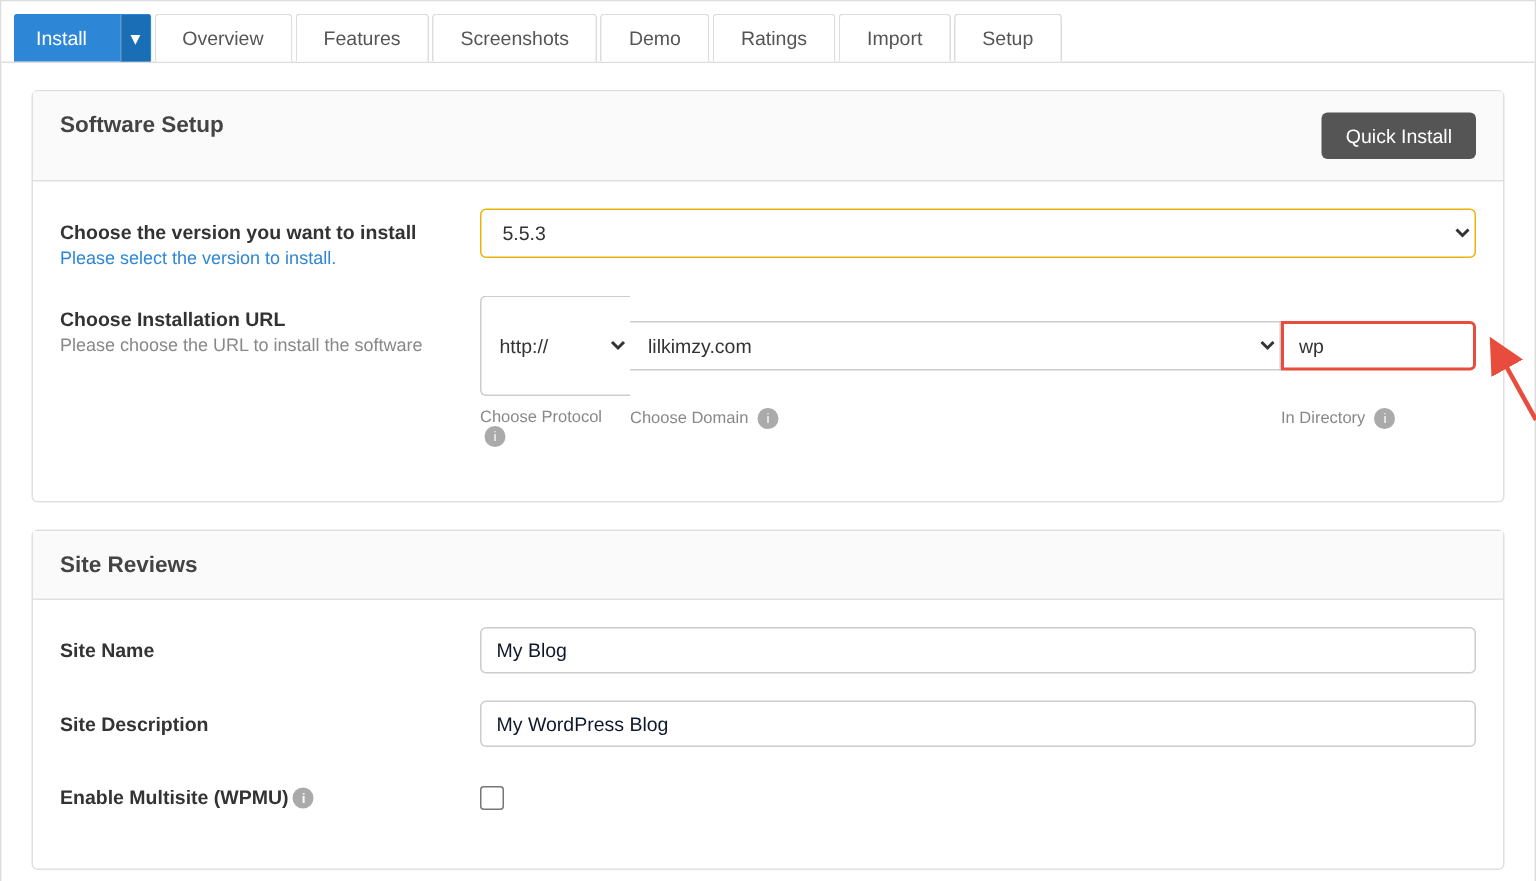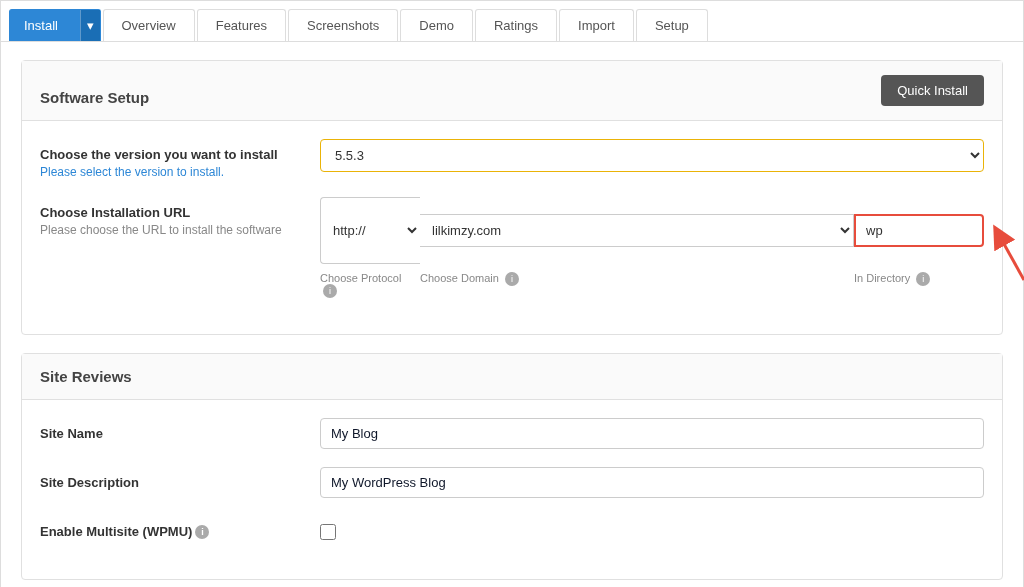--- a/index.html
+++ b/index.html
@@ -62,21 +62,21 @@
     
     .section {
       border: 1px solid #e0e0e0;
       border-radius: 4px;
       margin: 18px 0;
       background: #fff;
     }
     .section-header {
       display: flex;
       justify-content: space-between;
-      align-items: flex-end;
+      align-items: flex-start;
       padding: 14px 18px;
       border-bottom: 1px solid #e0e0e0;
       background: #fafafa;
     }
     .section-title {
       font-size: 15px;
       font-weight: bold;
       color: #444;
     }
     .btn-quick-install {

